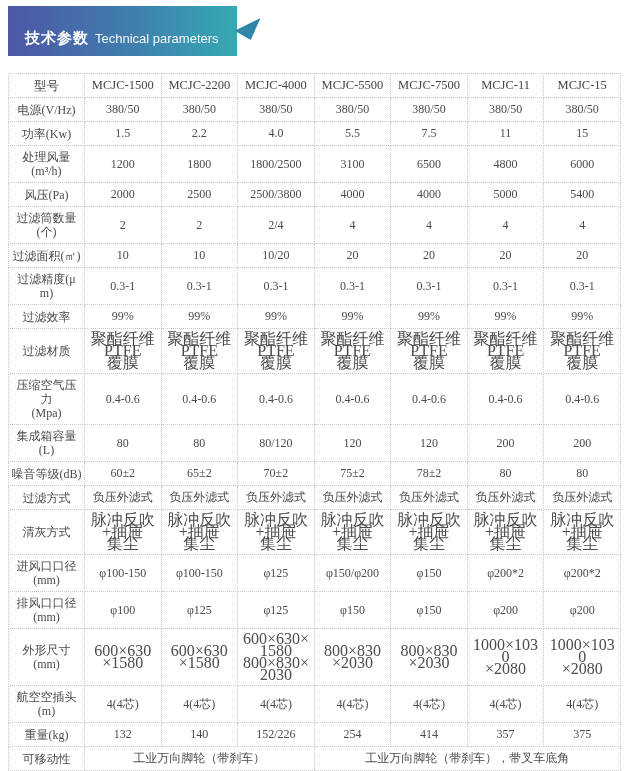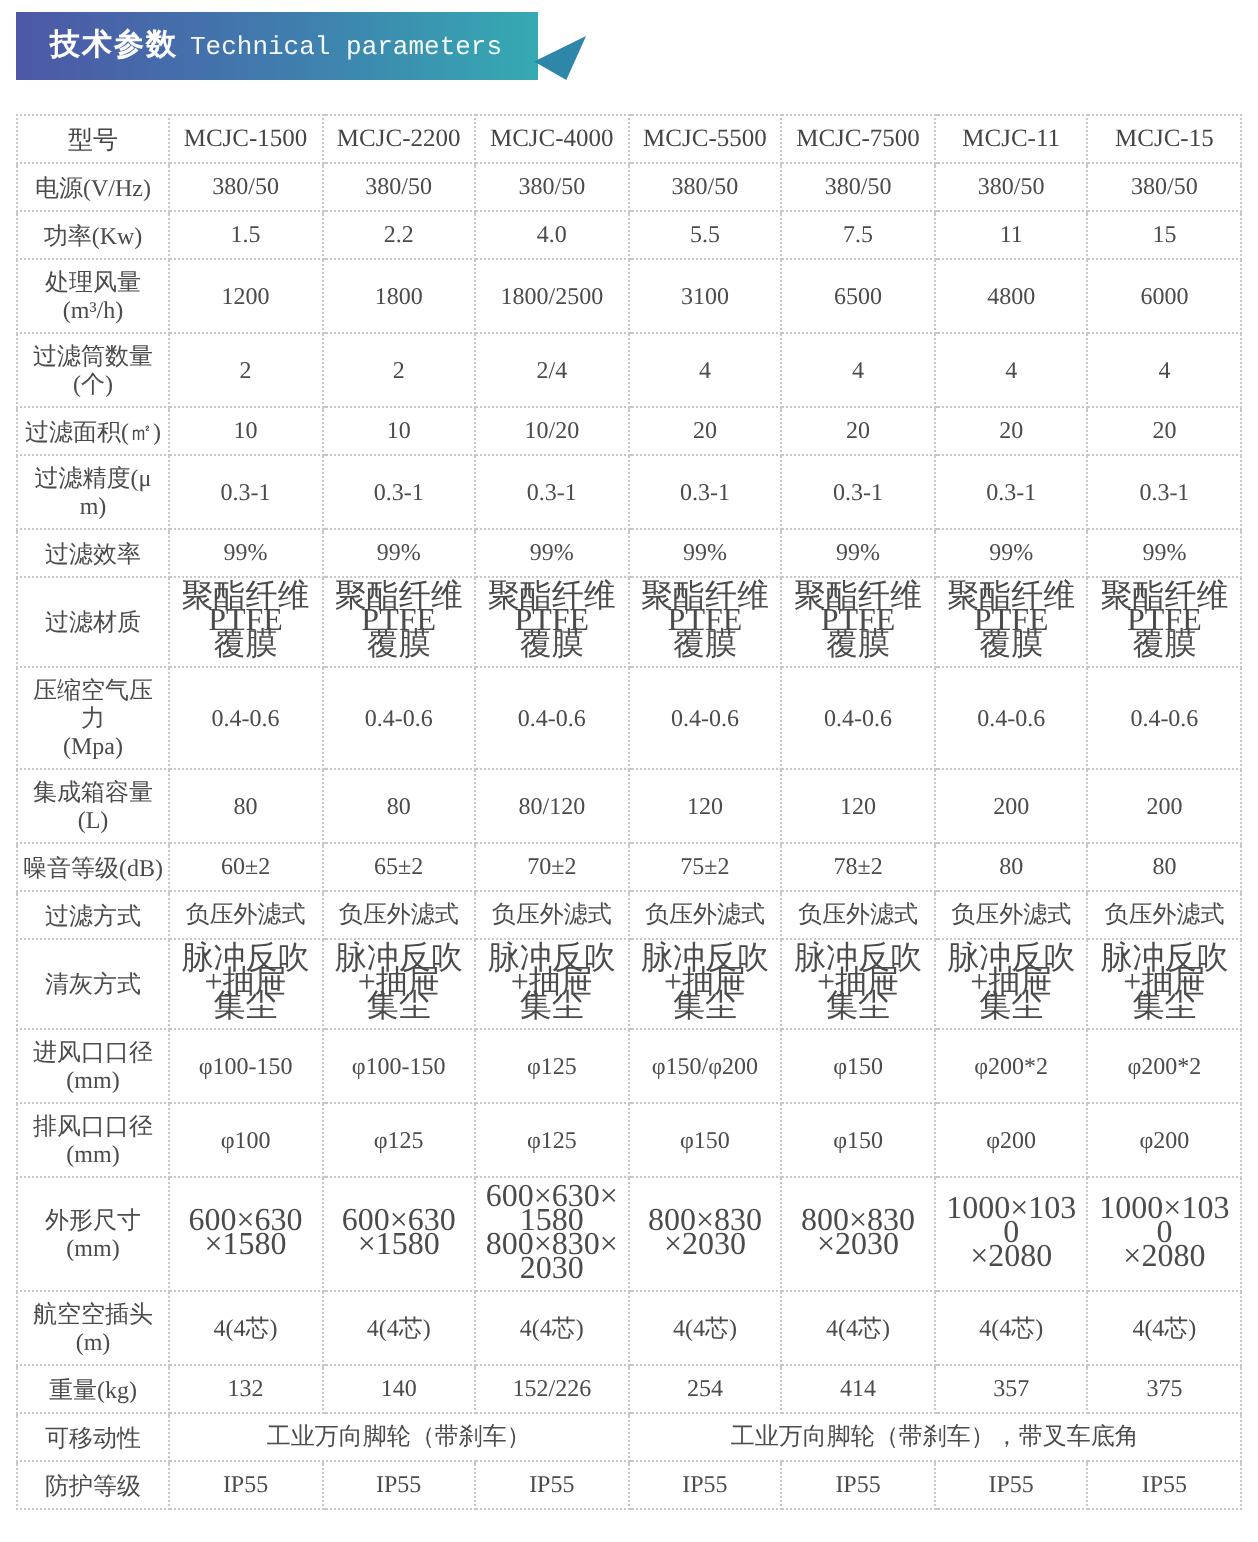--- a/index.html
+++ b/index.html
@@ -5,23 +5,23 @@
   html,body{margin:0;padding:0;}
   body{
     width:629px;height:771px;background:#ffffff;
     font-family:"Liberation Serif","DejaVu Serif",serif;
     color:#4b4b4b;overflow:hidden;
   }
   
   .banner{
     position:relative;display:inline-block;
     margin:6px 0 0 8px;
-    padding:7px 18px 8px 17px;
+    padding:23px 18px 8px 17px;
     background:linear-gradient(90deg,#4d57a6 0%,#3f7fae 55%,#35aab2 100%);
-    font-family:Liberation Mono, monospace;
+    font-family:Liberation Sans, sans-serif;
     color:#ffffff;white-space:nowrap;
   }
   .banner .zh{font-size:15px;font-weight:bold;letter-spacing:1px;}
   .banner .en{font-size:13px;font-weight:normal;margin-left:6px;opacity:.95;}
   .banner-fold{
     position:absolute;right:-24px;top:12px;width:26px;height:22px;
     background:#2e86a8;
     clip-path:polygon(0 58%,100% 0,62% 100%);
   }
   
@@ -98,20 +98,30 @@
       <tr>
         <th class="row-label">处理风量
 (m³/h)</th>
         <td>1200</td>
         <td>1800</td>
         <td>1800/2500</td>
         <td>3100</td>
         <td>6500</td>
         <td>4800</td>
         <td>6000</td>
+      </tr>
+      <tr>
+        <th class="row-label">风压(Pa)</th>
+        <td>2000</td>
+        <td>2500</td>
+        <td>2500/3800</td>
+        <td>4000</td>
+        <td>4000</td>
+        <td>5000</td>
+        <td>5400</td>
       </tr>
       <tr>
         <th class="row-label">过滤筒数量
 (个)</th>
         <td>2</td>
         <td>2</td>
         <td>2/4</td>
         <td>4</td>
         <td>4</td>
         <td>4</td>

